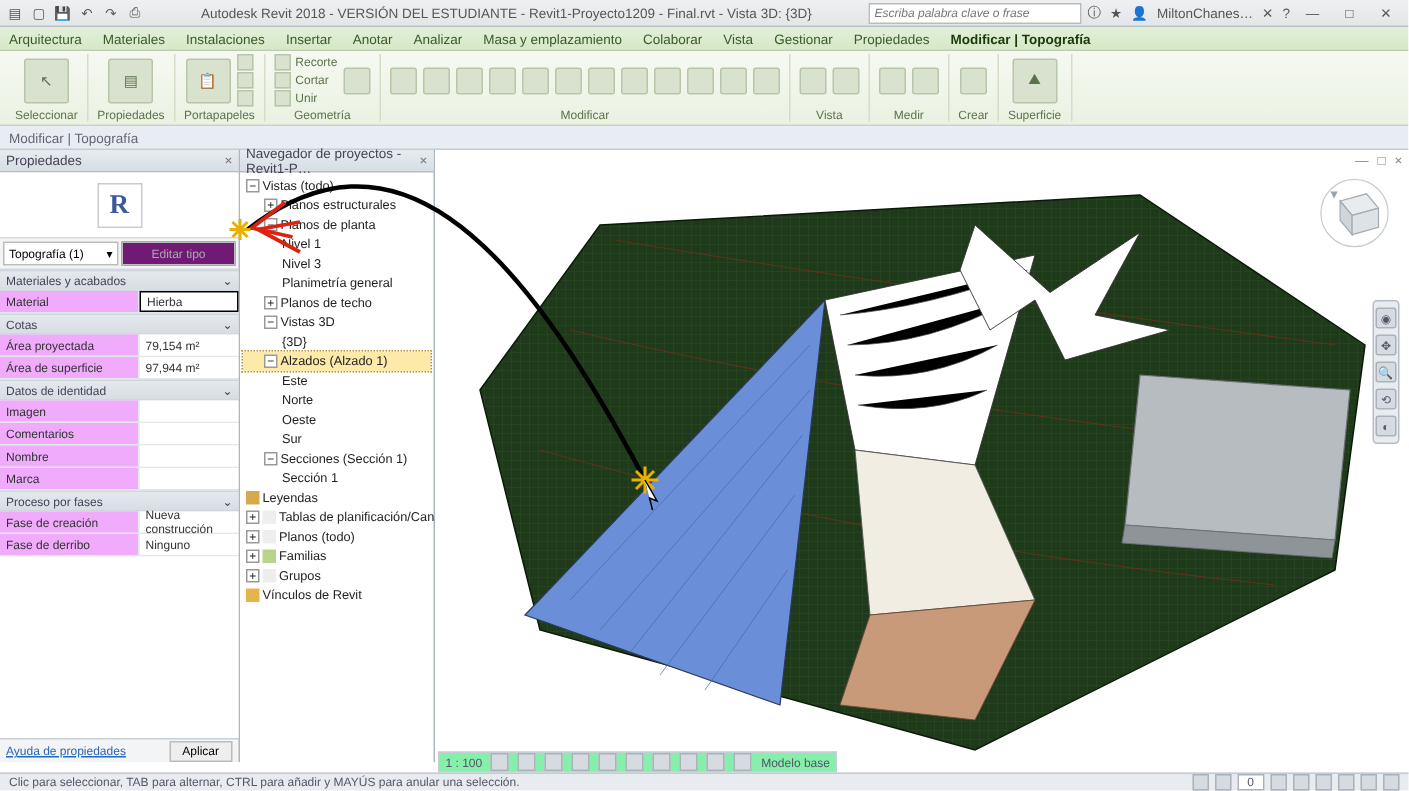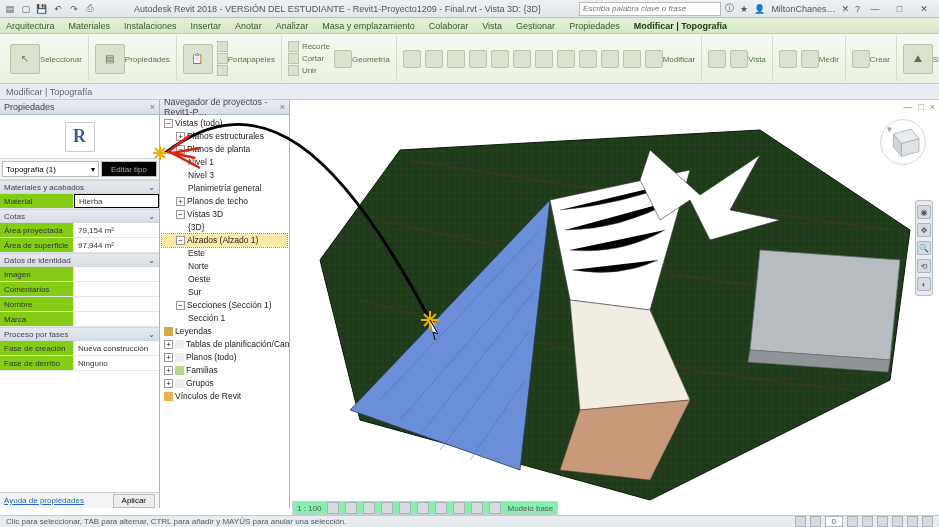--- a/index.html
+++ b/index.html
@@ -14,21 +14,21 @@
 .titlebar .user { display: flex; gap: 6px; align-items: center; color: #555; padding: 0 4px;}
 .titlebar .winbtns span { width: 22px; display: inline-block; text-align: center; color: #555; }
 
 
 .menubar { height: 16px; background: linear-gradient(#e3f0d9,#d6e8c7); display: flex; align-items: center; padding: 0 6px; gap: 14px; border-bottom: 1px solid #bccab0; }
 .menubar span { color: #3a5a2a; font-size: 9px; cursor: pointer; }
 .menubar span.active { color: #1a3a0a; font-weight: 600; }
 
 
 .ribbon { height: 50px; background: linear-gradient(#f6f9f2,#eaf1e1); border-bottom: 1px solid #c7d2bd; display: flex; padding: 2px 4px; }
-.rgroup { display: flex; align-items: center; border-right: 1px solid #d3dec9; padding: 0 6px; }
+.rgroup { display: flex; flex-direction: column; align-items: center; border-right: 1px solid #d3dec9; padding: 0 6px; }
 .rgroup .icons { display: flex; gap: 4px; flex: 1; align-items: center; }
 .rgroup .icons .ic { width: 18px; height: 18px; background: #d8e2cf; border: 1px solid #b7c6a9; border-radius: 2px; display: flex; align-items: center; justify-content: center; font-size: 10px; color: #5a7349;}
 .rgroup .icons .big { width: 30px; height: 30px; }
 .rgroup .lbl { font-size: 8px; color: #5a7349; padding-top: 1px;}
 .rgroup .stack { display: flex; flex-direction: column; gap: 1px; }
 .rgroup .stack .row { display: flex; gap: 3px; align-items: center; font-size: 8px; color: #5a7349;}
 .rgroup .stack .row .mi { width: 11px; height: 11px; background: #d8e2cf; border: 1px solid #b7c6a9; display:inline-block;}
 
 
 .optbar { height: 16px; background: #e7edf2; border-bottom: 1px solid #c3cdd5; display: flex; align-items: center; padding: 0 6px; color: #667; font-size: 9px; }
@@ -37,24 +37,24 @@
 .main { display: flex; height: 408px; }
 
 
 .prop { width: 160px; background: #f2f4f6; border-right: 1px solid #aeb6bd; display: flex; flex-direction: column; }
 .panelhead { height: 15px; background: linear-gradient(#e7ecf0,#d7dee4); border-bottom: 1px solid #b3bcc4; display: flex; align-items: center; padding: 0 4px; color: #445; font-size: 9px; justify-content: space-between;}
 .panelhead .x { color: #777; cursor: pointer;}
 .prop .thumb { height: 44px; display: flex; align-items: center; justify-content: center; background: #fff; border-bottom: 1px solid #d2d8de; }
 .prop .thumb .r { width: 30px; height: 30px; background: #fff; border: 1px solid #ccc; display: flex; align-items: center; justify-content: center; font-size: 18px; font-weight: bold; color: #3a5a9a; font-family: Georgia, serif;}
 .prop .sel { display: flex; border-bottom: 1px solid #d2d8de; }
 .prop .sel .combo { flex: 1; height: 16px; border: 1px solid #bbb; background: #fff; margin: 2px; font-size: 8px; padding: 0 3px; display:flex; align-items:center; justify-content:space-between;}
-.prop .sel .btn { width: 56px; height: 16px; margin: 2px 2px 2px 0; border: 1px solid #bbb; background: #000000; font-size: 8px; display:flex; align-items:center; justify-content:center; color:#aaa;}
+.prop .sel .btn { width: 76px; height: 16px; margin: 2px 2px 2px 0; border: 1px solid #bbb; background: #701a75; font-size: 8px; display:flex; align-items:center; justify-content:center; color:#aaa;}
 .prop .cat { background: linear-gradient(#e4e9ee,#d7dde3); height: 14px; display: flex; align-items: center; padding: 0 4px; color: #445; font-size: 8px; border-top: 1px solid #cfd6dc; border-bottom: 1px solid #cfd6dc; justify-content:space-between;}
 .prop .row { display: flex; height: 15px; align-items: center; border-bottom: 1px solid #e3e7eb; font-size: 8px;}
-.prop .row .k { width: 74px; padding: 0 4px; color: #333; background:#84cc16; height:100%; display:flex; align-items:center; border-right:1px solid #e3e7eb;}
+.prop .row .k { width: 93px; padding: 0 4px; color: #333; background:#f0abfc; height:100%; display:flex; align-items:center; border-right:1px solid #e3e7eb;}
 .prop .row .v { flex: 1; padding: 0 4px; color: #333; background:#fff; height:100%; display:flex; align-items:center;}
 .prop .row.hl .v { background: #fff; border: 1px solid #000; }
 .prop .spacer { flex: 1; background: #fff; }
 .prop .foot { height: 16px; display: flex; align-items: center; justify-content: space-between; padding: 0 4px; border-top: 1px solid #c7cfd6;}
 .prop .foot a { color: #2666bb; font-size: 8px; text-decoration: underline;}
 .prop .foot button { font-size: 8px; height: 14px; padding: 0 8px; border: 1px solid #bbb; background: #eee;}
 
 
 .browser { width: 130px; background: #fff; border-right: 1px solid #aeb6bd; display: flex; flex-direction: column; }
 .browser .tree { flex: 1; overflow: auto; padding: 2px 2px; font-size: 8.5px; color: #222; line-height: 13px;}

